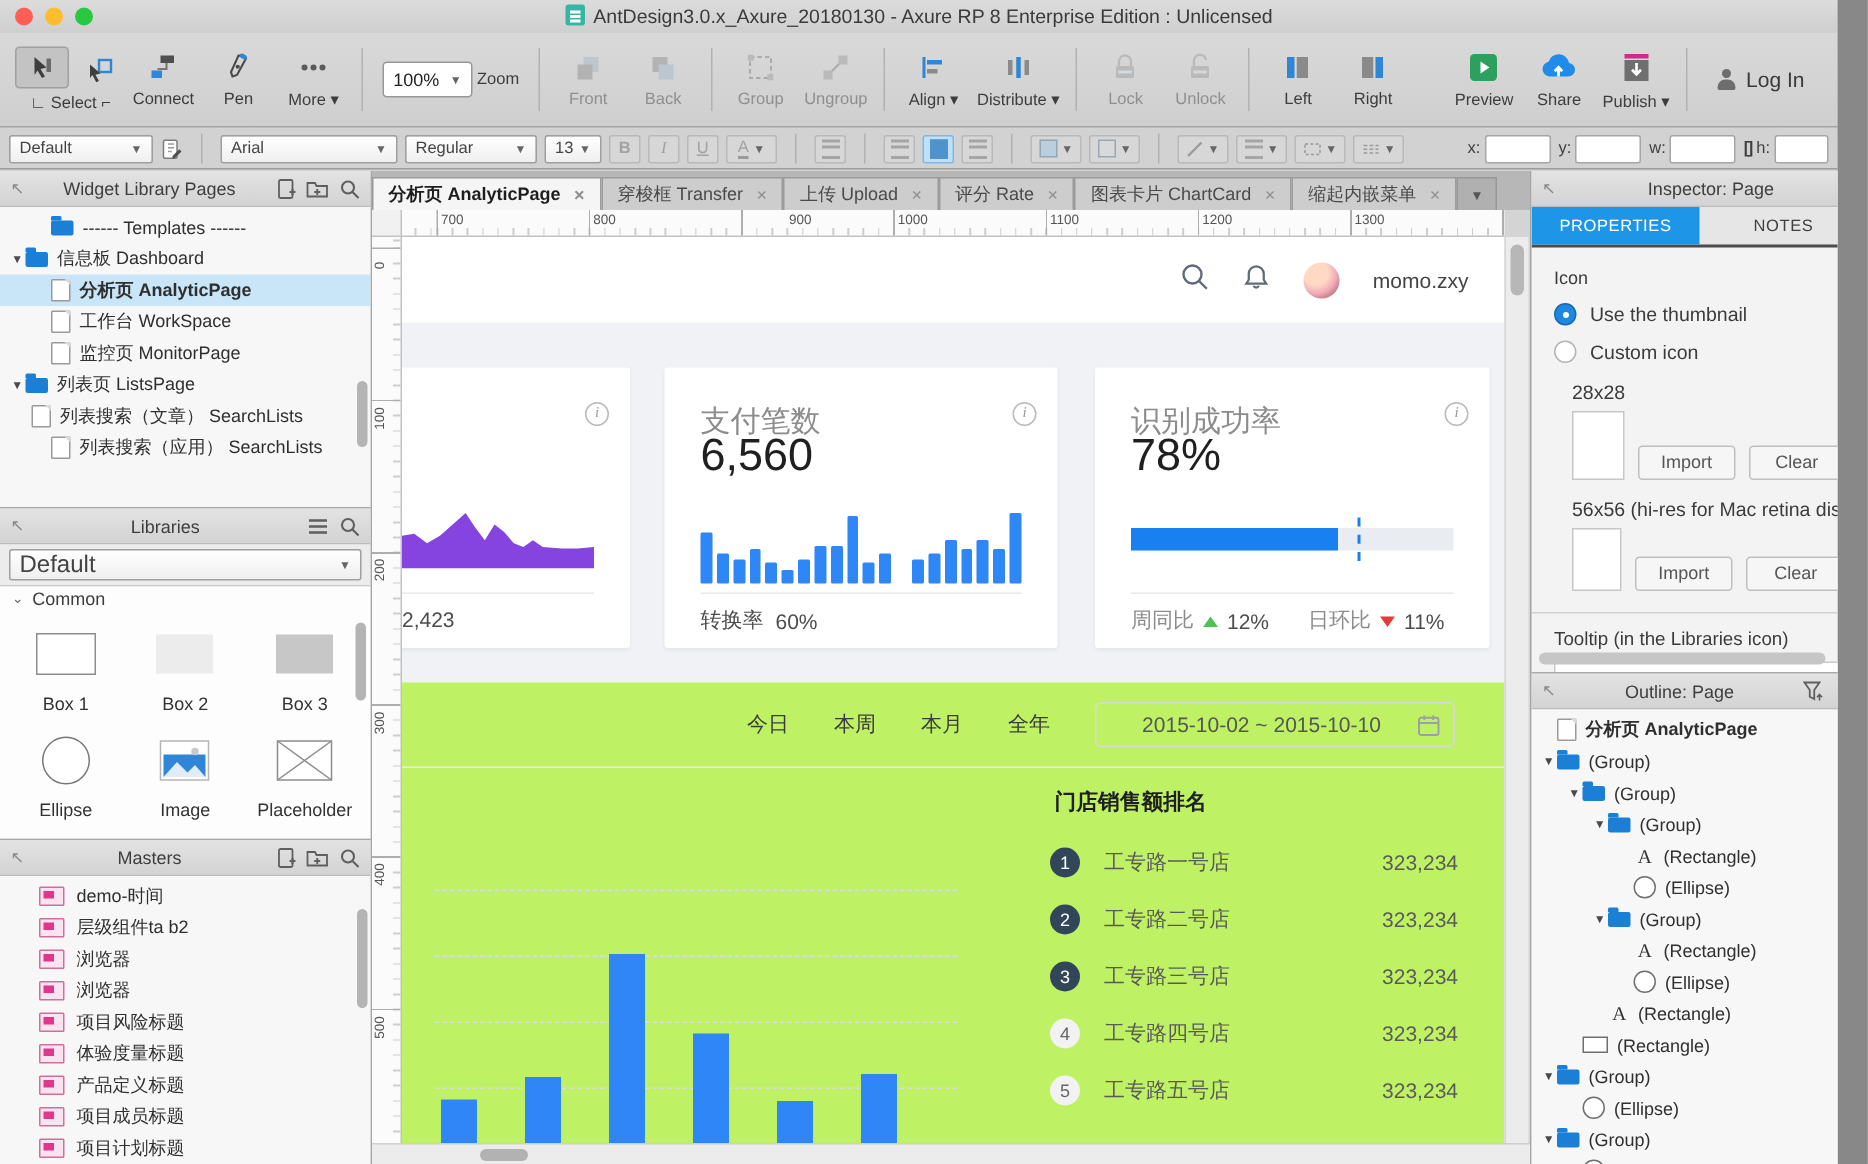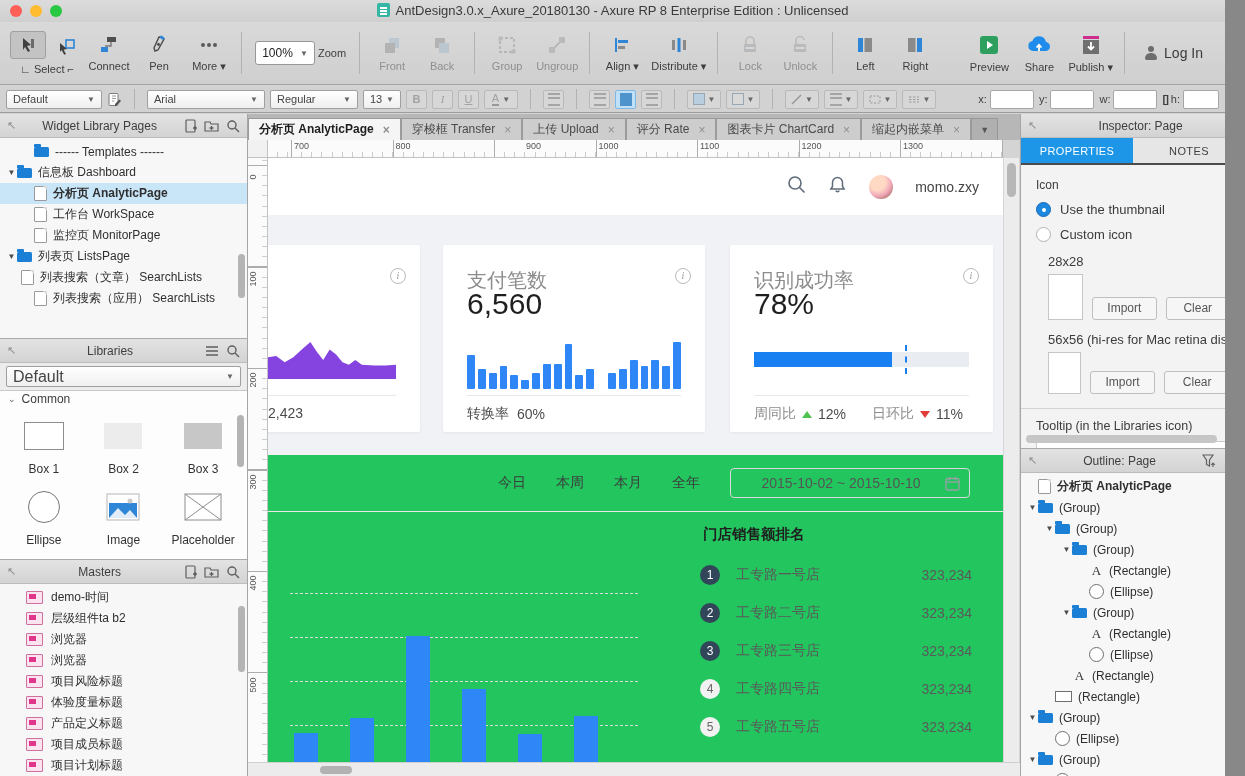--- a/index.html
+++ b/index.html
@@ -121,21 +121,21 @@
   .cdiv{position:absolute;left:24px;right:24px;top:150px;border-top:1px solid #e8e8e8;}
   .cfoot{position:absolute;left:24px;top:160px;font-size:14px;color:#4c4c4c;display:flex;align-items:center;gap:8px;white-space:nowrap;}
   .minibars{position:absolute;left:24px;right:24px;top:94px;height:50px;display:flex;align-items:flex-end;gap:3px;}
   .mb{flex:1;background:#2f86f6;border-radius:1px;}
   .areawrap{position:absolute;left:24px;width:214px;top:92px;height:42px;}
   .ptrack{position:absolute;left:24px;right:24px;top:107px;height:15px;background:#e9edf2;}
   .pfill{position:absolute;left:0;top:0;height:100%;background:#1880f0;}
   .pmark{position:absolute;top:-7px;height:29px;border-left:2px dashed #1880f0;}
   .upar{width:0;height:0;border-left:5px solid transparent;border-right:5px solid transparent;border-bottom:7px solid #4fc24f;}
   .dnar{width:0;height:0;border-left:5px solid transparent;border-right:5px solid transparent;border-top:7px solid #e23c39;}
-  .mainsec{position:absolute;left:0;right:0;top:297px;height:310px;background:#22c55e;}
+  .mainsec{position:absolute;left:0;right:0;top:297px;height:310px;background:#bef264;}
   .filterrow{height:56px;border-bottom:1px solid #e9e9e9;display:flex;align-items:center;justify-content:flex-end;
     padding-right:33px;gap:30px;font-size:14px;color:#3c3c3c;}
   .rangebox{width:240px;height:30px;border:1px solid #d9d9d9;border-radius:4px;display:flex;align-items:center;
     justify-content:center;font-size:14px;color:#555;position:relative;box-sizing:border-box;padding-right:18px;}
   .calic{position:absolute;right:9px;top:7px;color:#9aa0a6;}
   .rktitle{position:absolute;left:435px;top:70px;font-size:14.5px;font-weight:bold;color:#1f1f1f;}
   .rkrow{position:absolute;left:432px;width:272px;height:28px;display:flex;align-items:center;font-size:14px;color:#5a5a5a;}
   .badge{width:20px;height:20px;border-radius:50%;display:flex;align-items:center;justify-content:center;
     font-size:12px;flex:none;}
   .badge.dark{background:#314659;color:#fff;}

